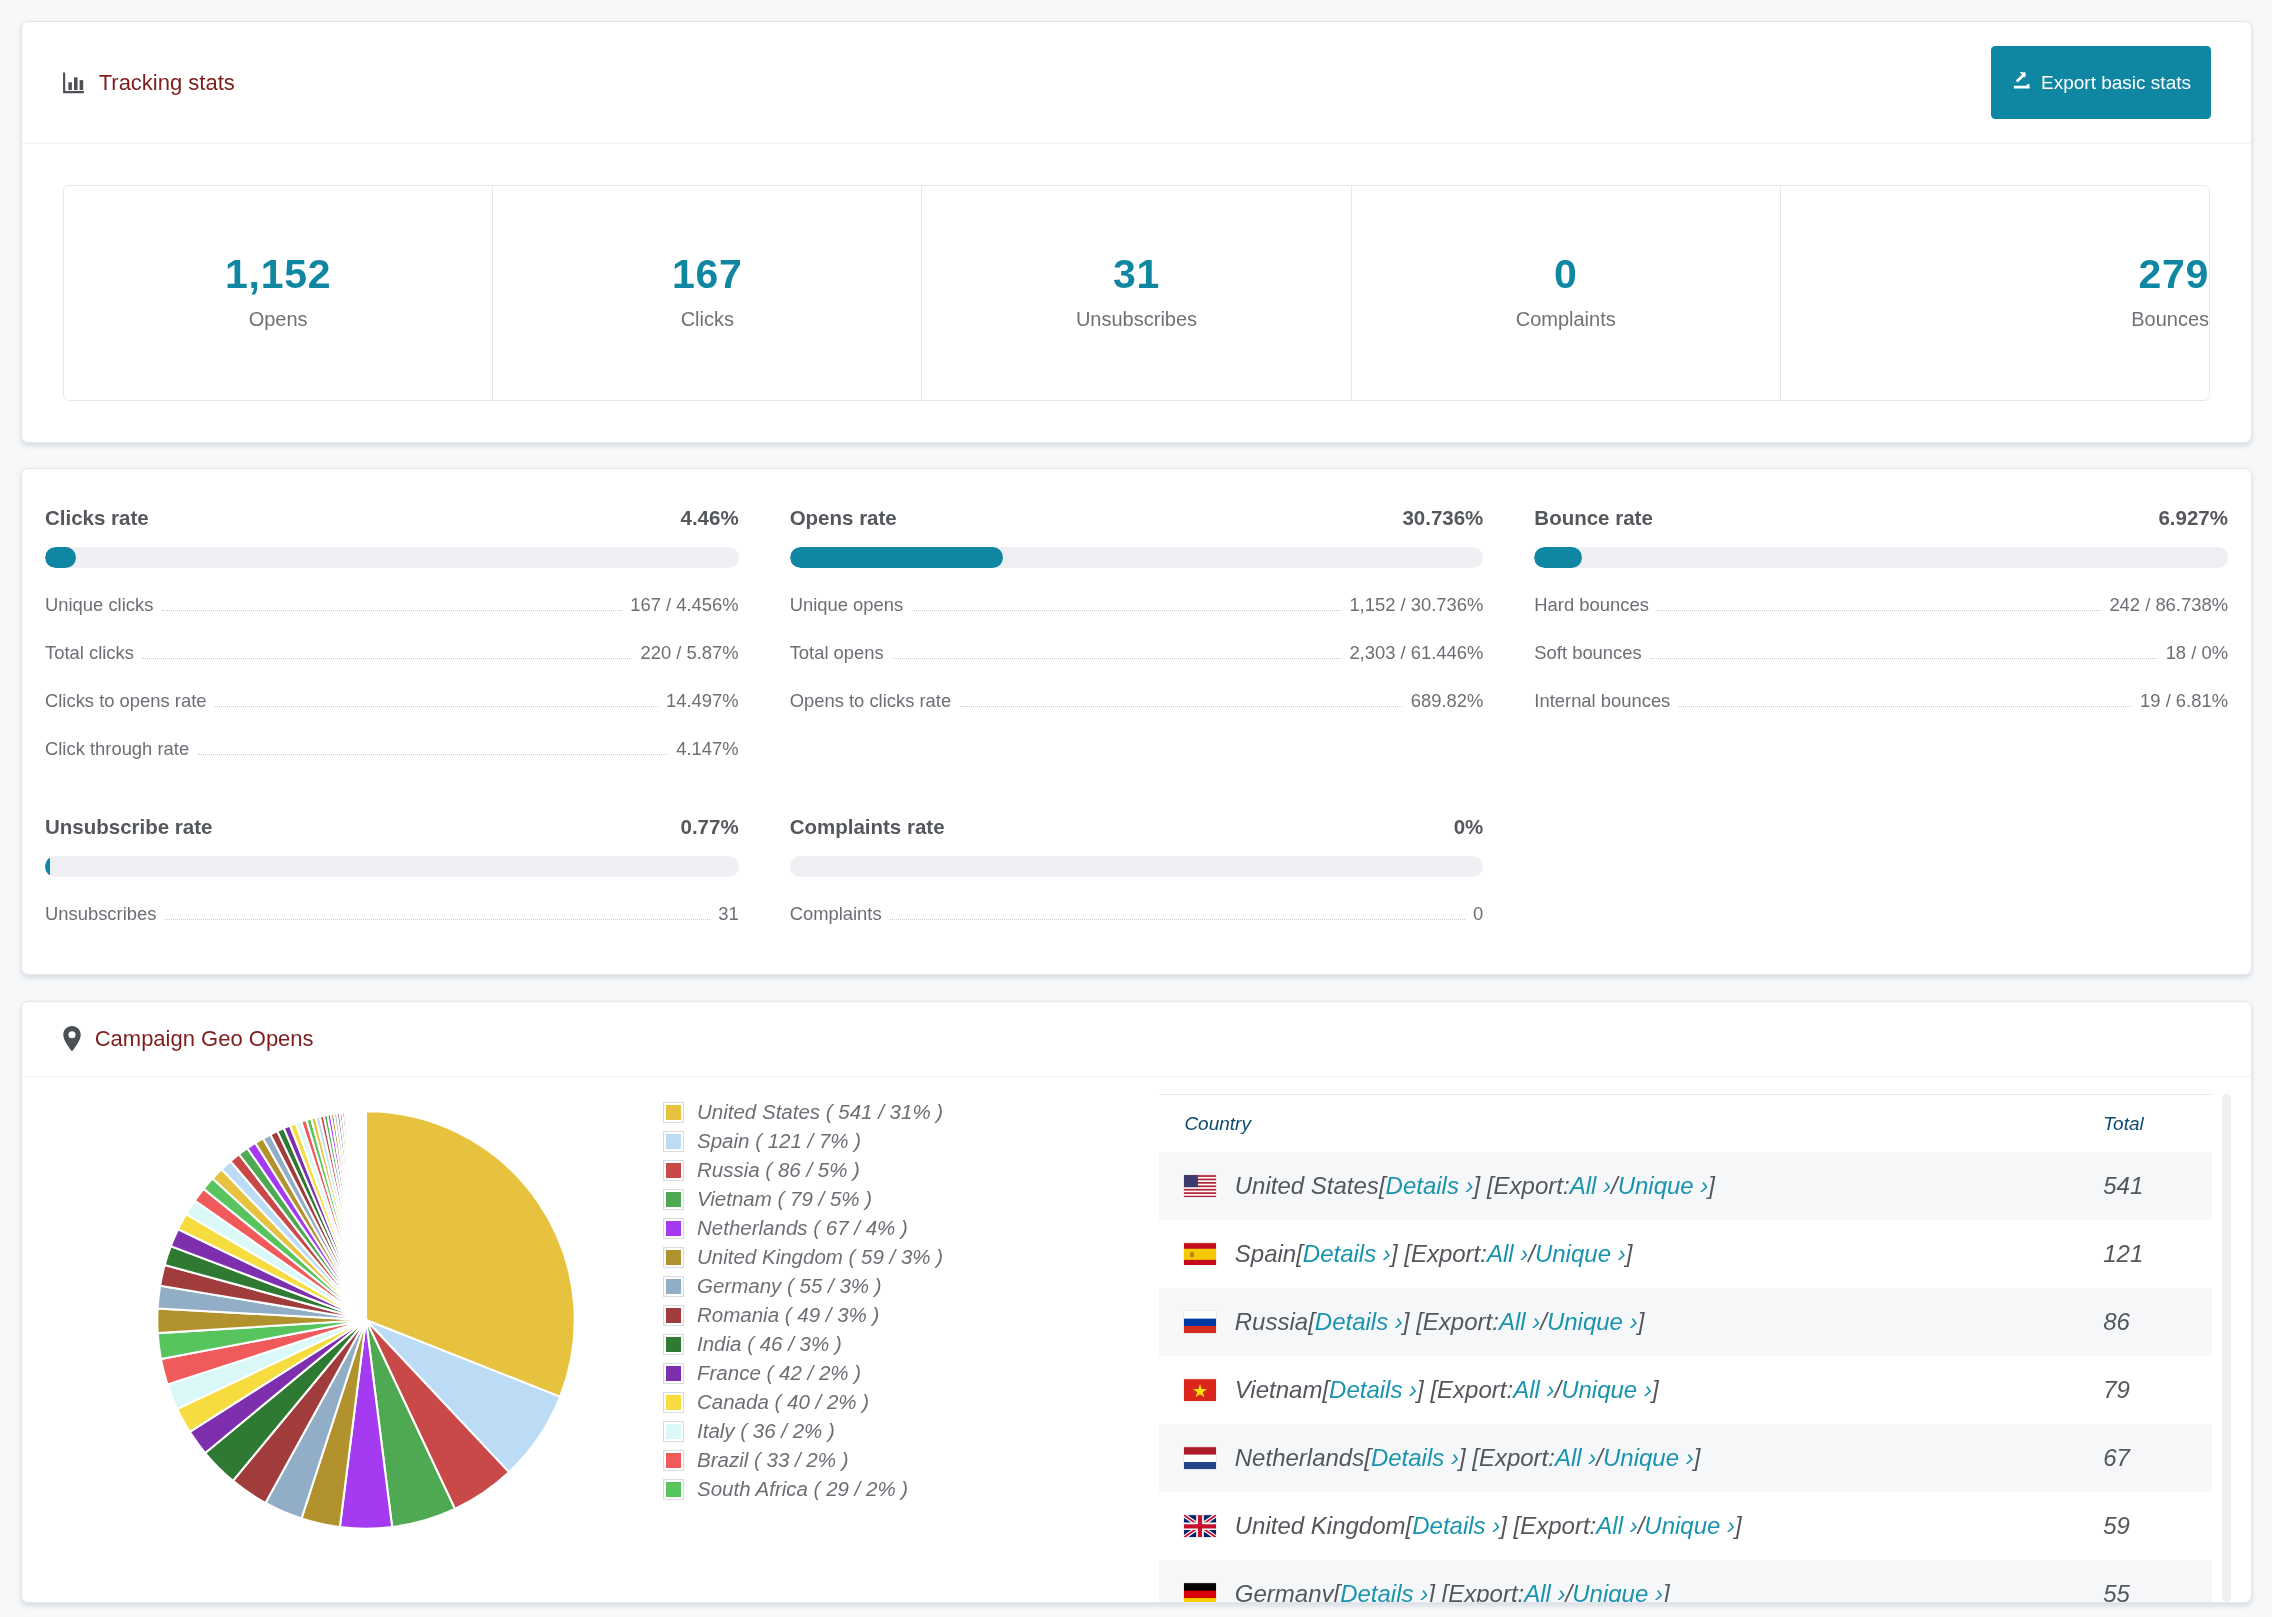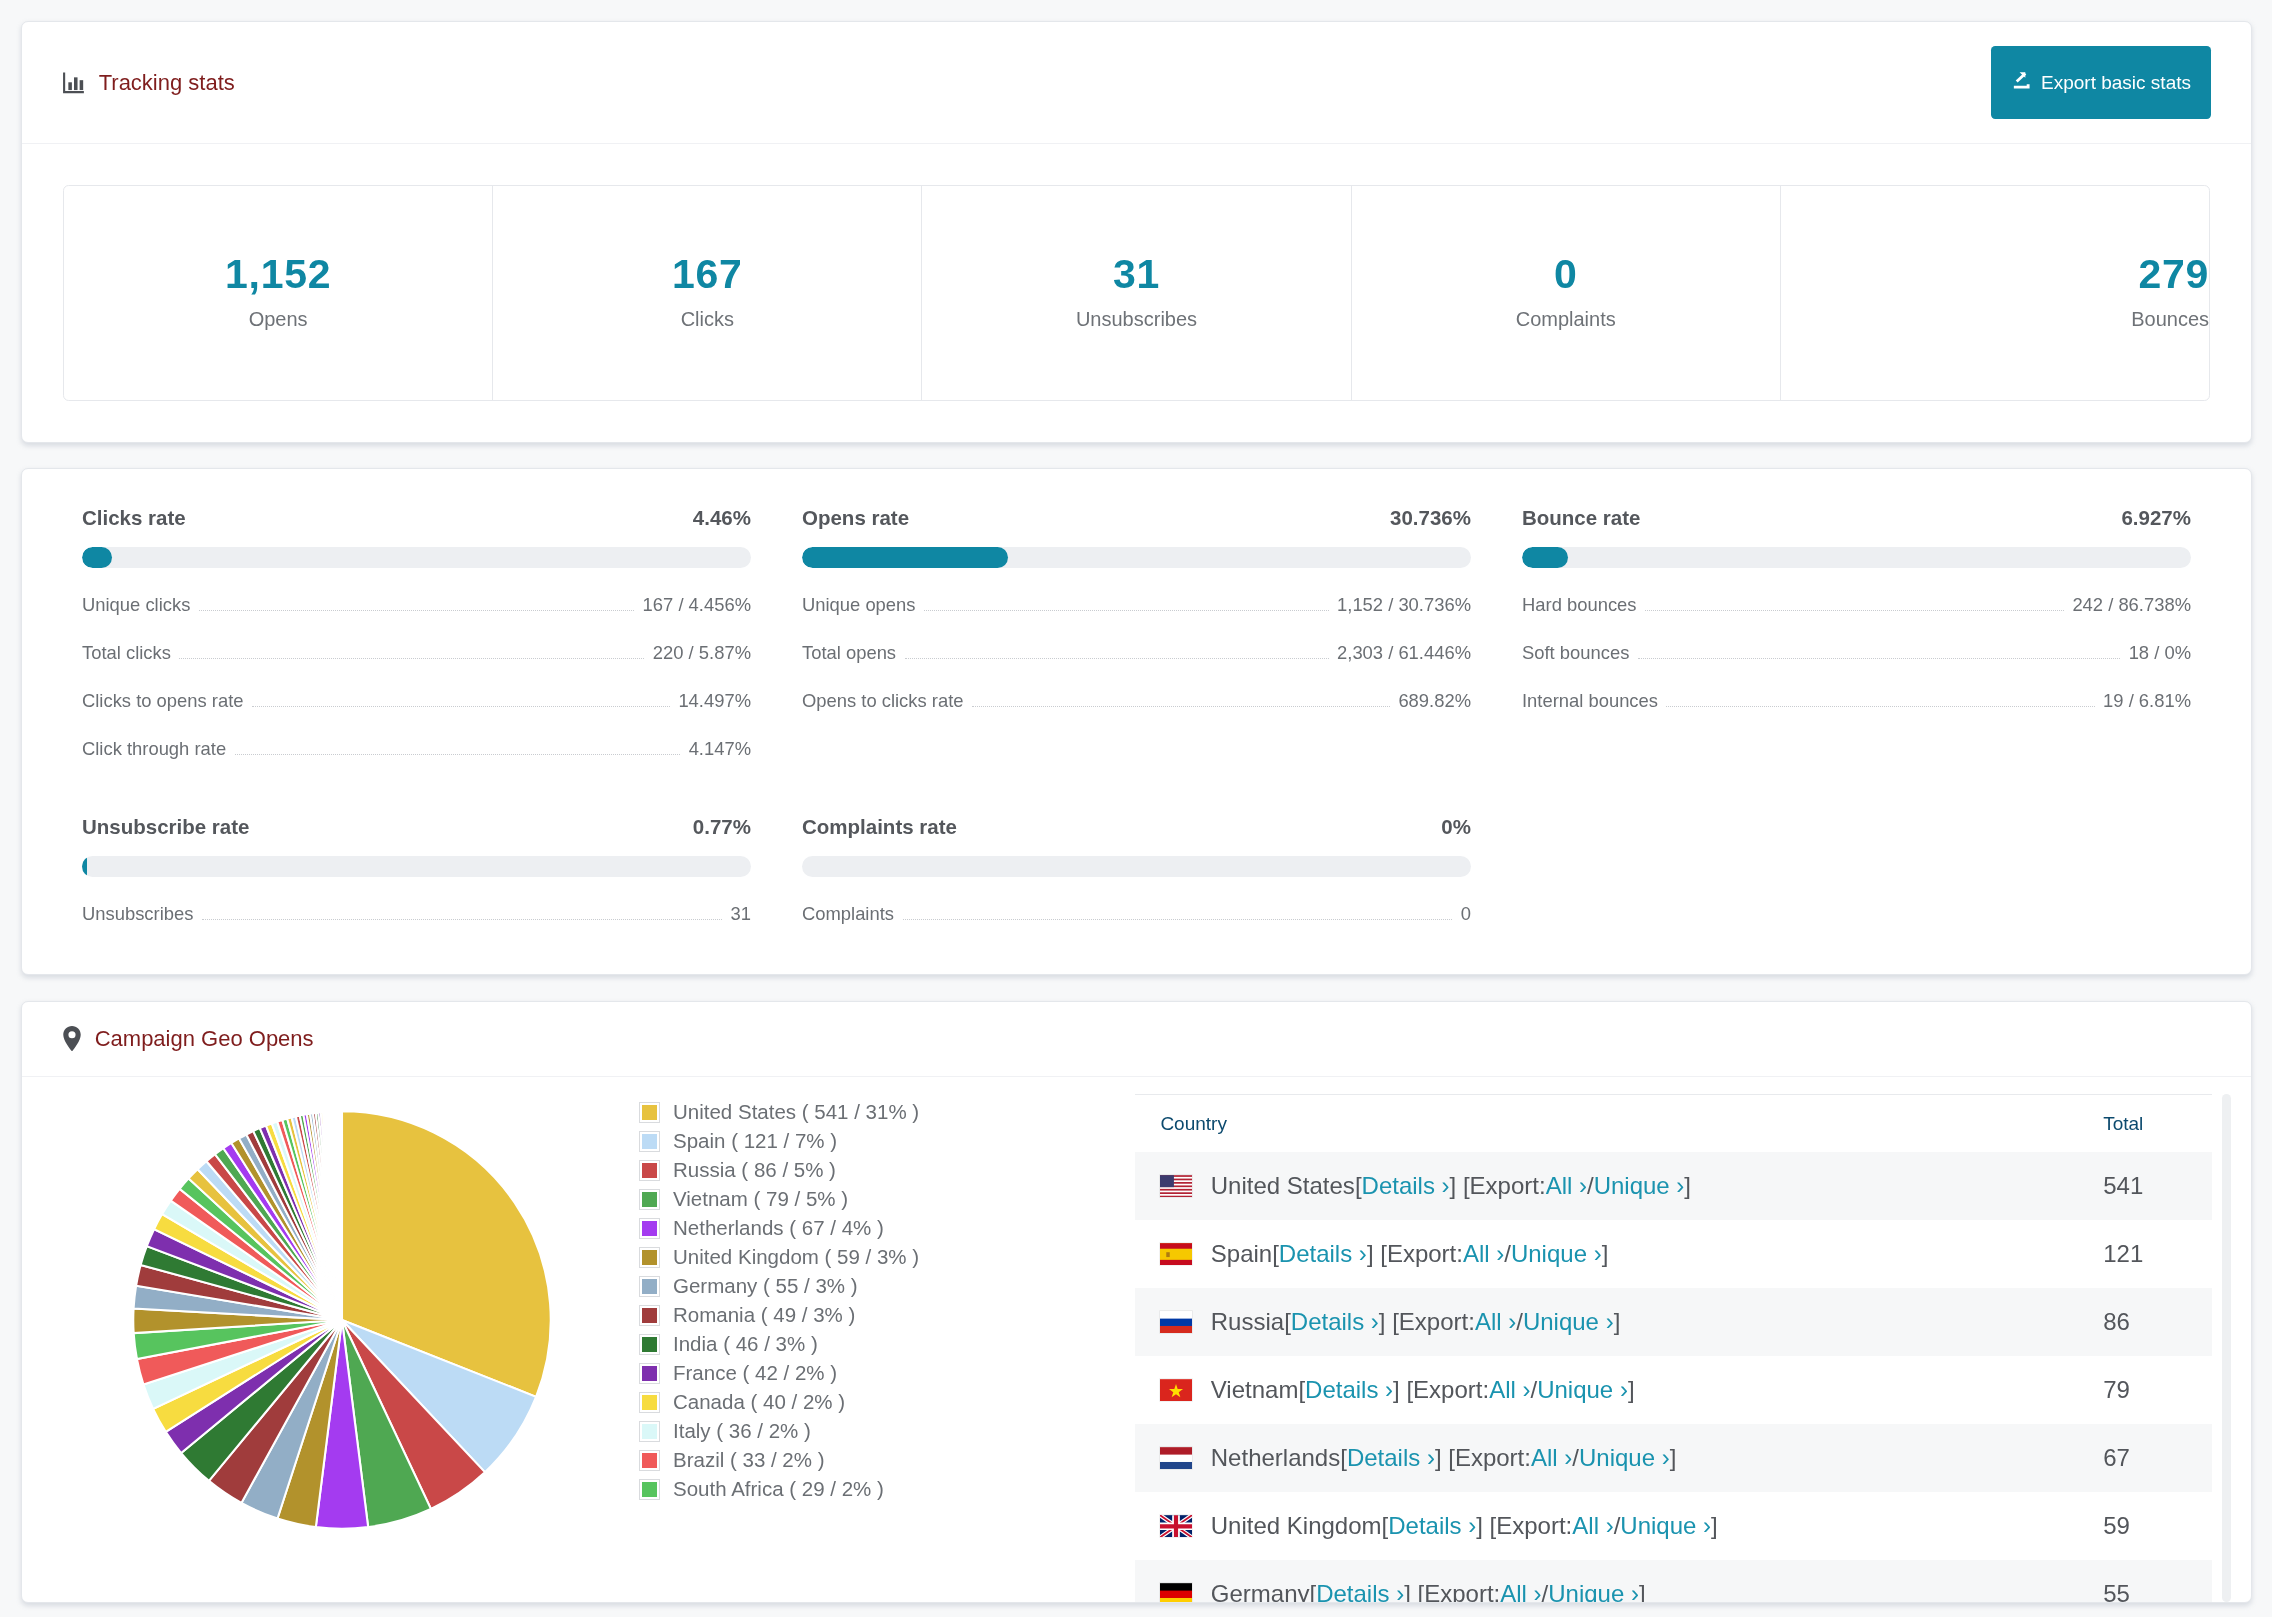--- a/index.html
+++ b/index.html
@@ -22,32 +22,32 @@
 
   
   .stats-row { display:flex; margin:41px; border:0.7px solid #e6e8ec; border-radius:5.6px; }
   .stat-cell { flex:1; text-align:center; padding:65px 0 69px; border-right:0.7px solid #e6e8ec; }
   .stat-cell:last-child { border-right:none;text-align:right; }
   .stat-value { font-size:41px; font-weight:bold; color:var(--accent); letter-spacing:0.7px; }
   .stat-label { font-size:20px; color:#6e7277; margin-top:10px; }
 
   
   .rates-grid { display:grid; grid-template-columns:repeat(3,1fr); column-gap:51px;
-                row-gap:55px; padding:37px 60px 49px; }
+                row-gap:55px; padding:37px 23px 49px; }
   .rate-head { display:flex; justify-content:space-between; align-items:baseline;
                font-size:20.5px; font-weight:bold; color:#54575c; }
   .rate-bar { height:21px; background:#edeff2; border-radius:10.6px; margin-top:17px; overflow:hidden; }
   .rate-fill { height:100%; background:var(--accent); border-radius:10.6px; }
   .d-row { display:flex; align-items:flex-end; margin-top:26px; font-size:18.4px; color:#6b6f74; }
   .d-label { white-space:nowrap; }
   .d-leader { flex:1; border-bottom:1.4px dotted #c9ccd0; margin:0 8.5px 5px; }
   .d-value { white-space:nowrap; }
 
   
-  .geo-body { display:flex; padding:14px 20px 0 12px; }
+  .geo-body { display:flex; padding:14px 20px 0 36px;font-style:italic; }
   .geo-left { display:flex; align-items:flex-start; width:1101px; flex:none; }
   .pie-wrap { margin:10px 0 0 89px; }
   .legend { list-style:none; margin:7px 0 0 79px; }
   .legend li { display:flex; align-items:center; gap:14px; height:29px; font-size:20.5px; color:#6b6f74; }
   .swatch { width:19px; height:19px; flex:none; border:2.1px solid #fff; outline:1.4px solid #d9dbde; }
 
   .geo-right { flex:1; display:flex; margin-top:2.8px; }
   .geo-clip { flex:1; height:508px; overflow:hidden; }
   .geo-table { width:100%; border-collapse:collapse; border-top:0.7px solid #e8eaed; }
   .geo-table th { text-align:left; font-weight:normal; font-size:19px; color:#0c4a6e;

